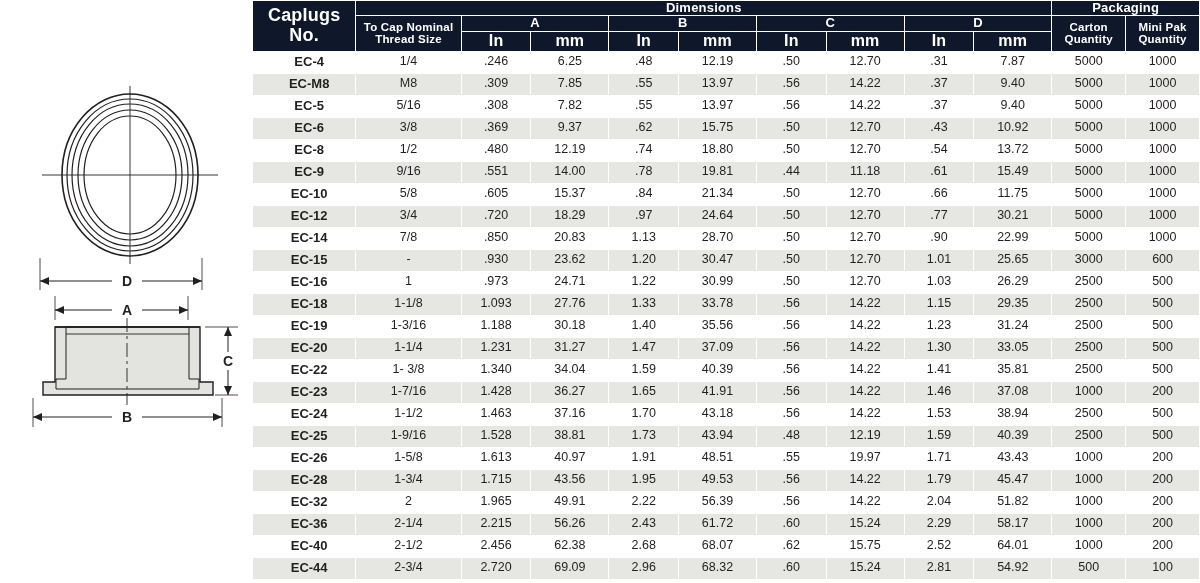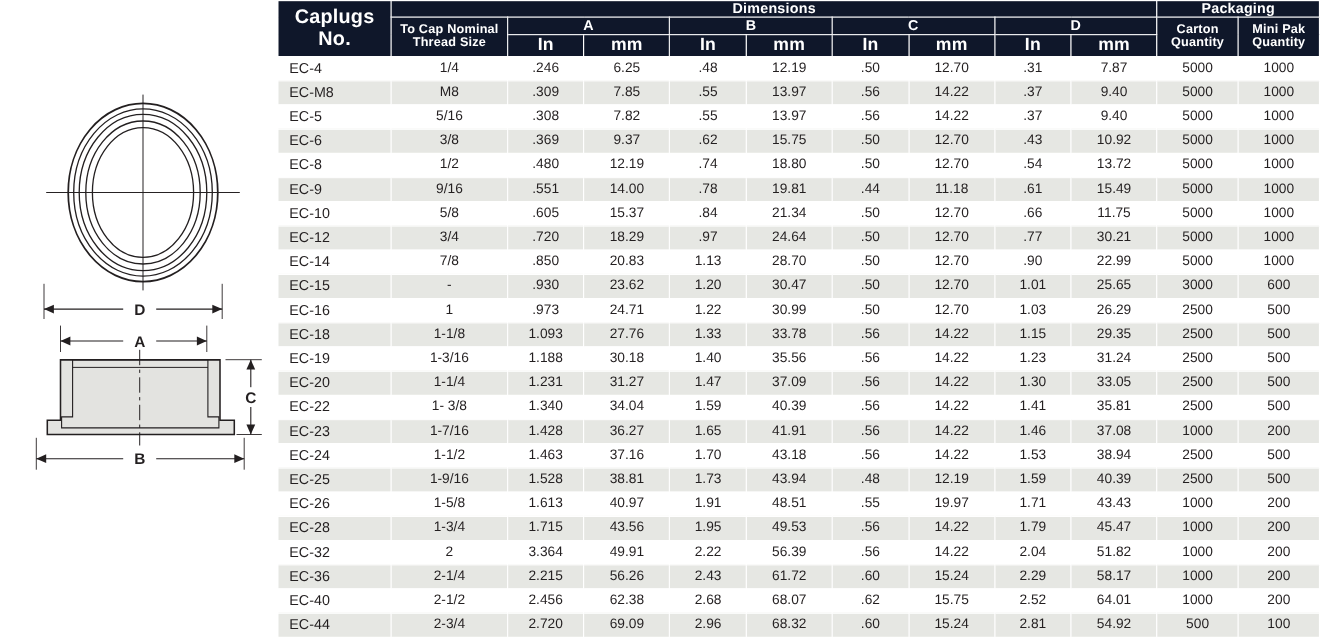--- a/index.html
+++ b/index.html
@@ -73,22 +73,22 @@
 
   
   table.spec tbody td {
     height: 21px;
     color: #231f20;
     font-size: 12.5px;
   }
   table.spec tbody tr.odd td { background: #ffffff; }
   table.spec tbody tr.even td { background: #e6e7e3; }
   table.spec tbody td.name {
-    font-weight: normal;
-    text-align: left;
+    font-weight: bold;
+    text-align: center;
     padding-left: 10px;
     font-size: 13px;
   }
 
   
   col.c-name { width: 98px; }
   col.c-thread { width: 100px; }
   col.c-ain { width: 66px; }
   col.c-amm { width: 74px; }
   col.c-bin { width: 66px; }
@@ -506,21 +506,21 @@
             <td>.56</td>
             <td>14.22</td>
             <td>1.79</td>
             <td>45.47</td>
             <td>1000</td>
             <td>200</td>
           </tr>
           <tr class="odd">
             <td class="name">EC-32</td>
             <td>2</td>
-            <td>3.364</td>
+            <td>1.965</td>
             <td>49.91</td>
             <td>2.22</td>
             <td>56.39</td>
             <td>.56</td>
             <td>14.22</td>
             <td>2.04</td>
             <td>51.82</td>
             <td>1000</td>
             <td>200</td>
           </tr>

